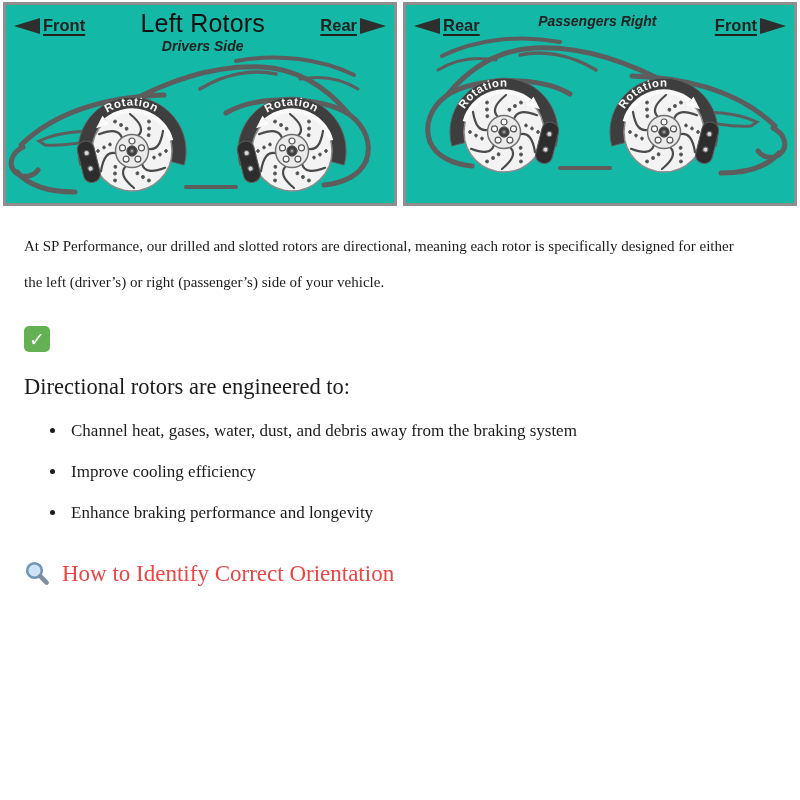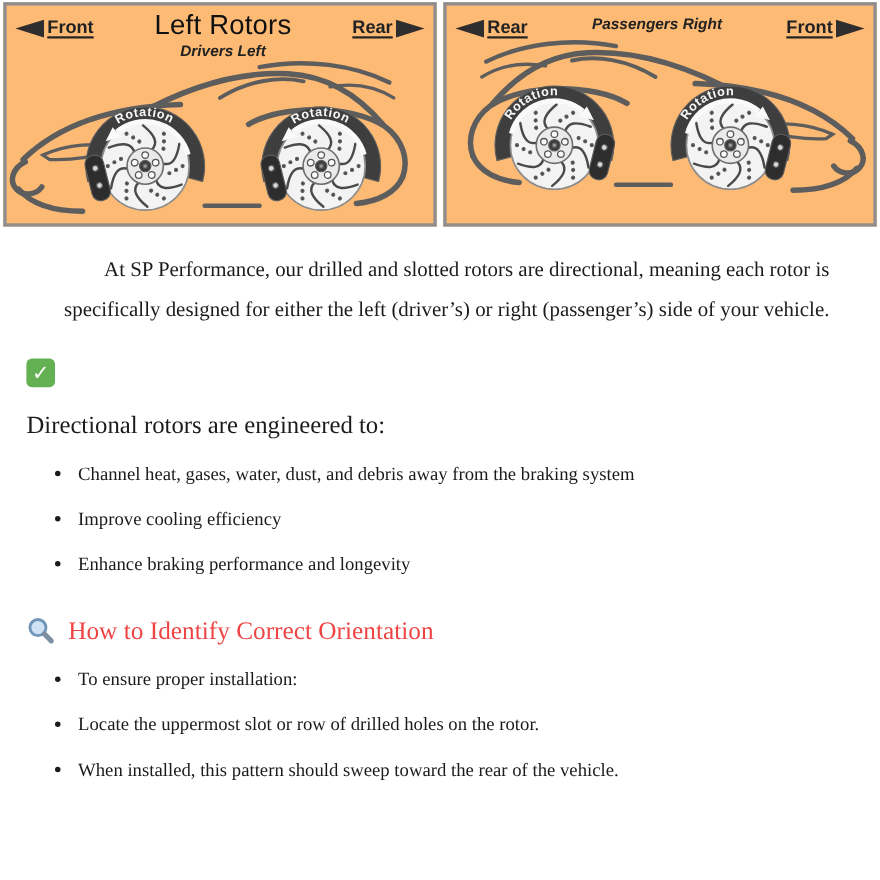--- a/index.html
+++ b/index.html
@@ -4,21 +4,21 @@
 <style>
   html,body { margin:0; padding:0; }
   body {
     width:800px; height:800px; overflow:hidden;
     background:#ffffff; color:#1b1b1b;
     font-family:"Liberation Serif", serif;
   }
 
   
   .diagram { display:flex; gap:6px; padding:2px 3px 0; }
-  .panel { flex:1; border:3px solid #8e8e8e; background:#fdba74; min-width:0; }
+  .panel { flex:1; border:3px solid #8e8e8e; background:#14b8a6; min-width:0; }
   .panel-header {
     display:flex; justify-content:space-between; align-items:flex-start;
     padding:6px 8px 0; font-family:"Liberation Sans", sans-serif;
   }
   .dir { display:flex; align-items:center; gap:1px; margin-top:5px; }
   .dir-text {
     font-weight:bold; font-size:16.5px; color:#222;
     text-decoration:underline; text-decoration-thickness:2px; text-underline-offset:3px;
   }
   .tri { width:0; height:0; border-top:8px solid transparent; border-bottom:8px solid transparent; }
@@ -30,21 +30,21 @@
   .car-svg { display:block; margin-top:-3px; }
   .rot-text {
     font-family:"Liberation Sans", sans-serif;
     font-size:11.5px; font-weight:bold; fill:#f7f7f7; letter-spacing:0.6px;
   }
   .rot-arrow { stroke:#fafafa; stroke-width:4.5; fill:none; }
   .rot-head  { fill:#fafafa; }
 
   
   .content { padding:10px 24px 0; }
-  .intro { font-size:19px; line-height:36px; max-width:730px; margin:12px 0 0;text-align:right; }
+  .intro { font-size:15px; line-height:36px; max-width:730px; margin:12px 0 0; }
   .section-heading {
     display:flex; align-items:center; gap:11px;
     margin:26px 0 0; font-size:23px; font-weight:bold; color:#151515;
   }
   .section-heading.light { font-weight:normal; margin-top:30px; color:#ef4444; }
   .check-badge {
     width:26px; height:26px; border-radius:5px; flex:0 0 auto;
     background:var(--check-green, #63b153); color:#ffffff;
     display:inline-flex; align-items:center; justify-content:center;
     font-size:19px; font-weight:bold; font-family:"DejaVu Sans", sans-serif;
@@ -60,21 +60,21 @@
 <div class="diagram">
 
   <div class="panel">
     <div class="panel-header">
       <div class="dir">
         <span class="tri tri-left"></span>
         <span class="dir-text">Front</span>
       </div>
       <div class="panel-titles">
         <div class="panel-title">Left Rotors</div>
-        <div class="panel-subtitle">Drivers Left</div>
+        <div class="panel-subtitle">Drivers Side</div>
       </div>
       <div class="dir">
         <span class="dir-text">Rear</span>
         <span class="tri tri-right"></span>
       </div>
     </div>
 
     <svg class="car-svg" width="384" height="152" viewBox="0 0 384 152">
       <defs>
         <g id="wheel">
@@ -223,18 +223,13 @@
   </ul>
 
   <div class="section-heading light">
     <svg class="mag-icon" width="27" height="27" viewBox="0 0 27 27">
       <circle cx="10.5" cy="10.5" r="7.3" fill="#cfe3f4" stroke="#6f96b8" stroke-width="2.6"></circle>
       <line x1="16.2" y1="16.2" x2="22.6" y2="22.6" stroke="#7d8fa0" stroke-width="4.6" stroke-linecap="round"></line>
     </svg>
     <span>How to Identify Correct Orientation</span>
   </div>
 
-  <ul class="bullets">
-    <li>To ensure proper installation:</li>
-    <li>Locate the uppermost slot or row of drilled holes on the rotor.</li>
-    <li>When installed, this pattern should sweep toward the rear of the vehicle.</li>
-  </ul>
 </div>
 
 </body></html>

